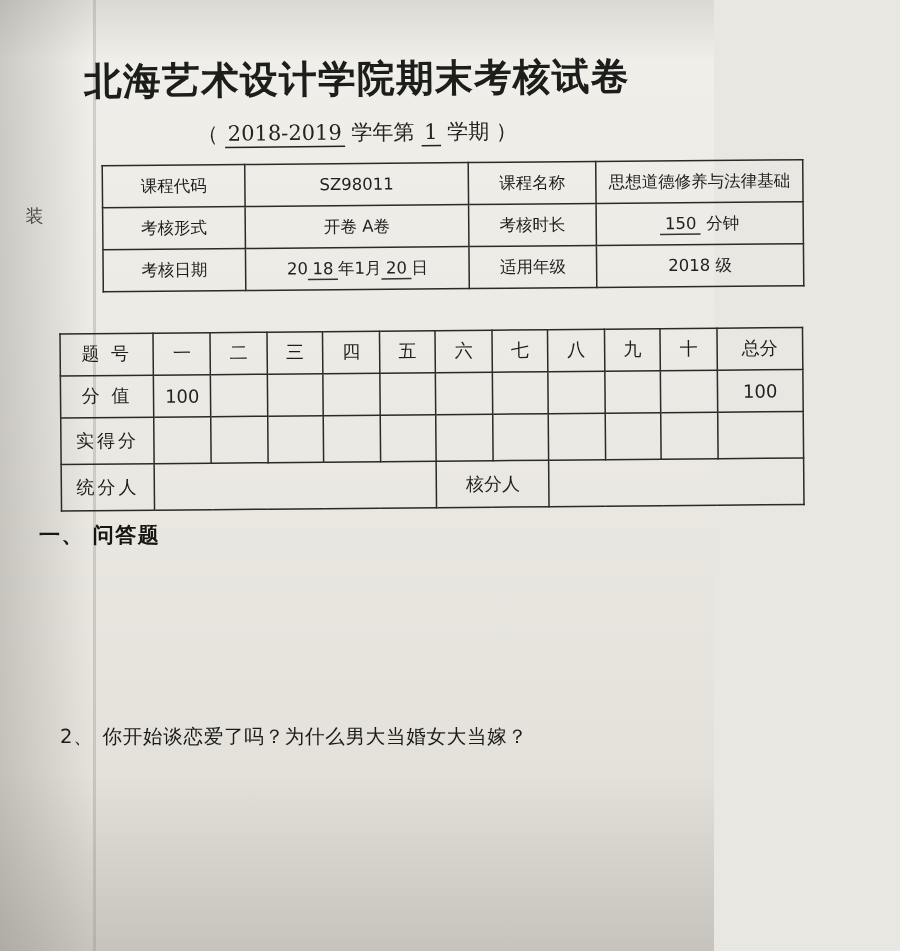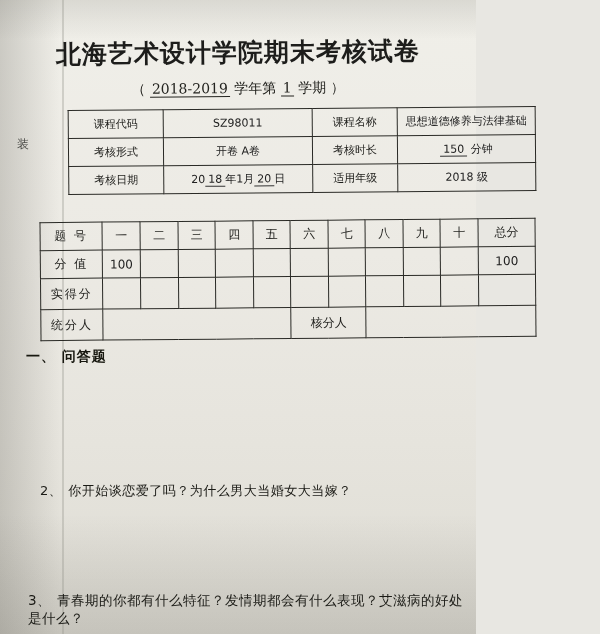--- a/index.html
+++ b/index.html
@@ -263,17 +263,14 @@
   </tbody>
     </table>
 
   <div class="section-head">一、 问答题</div>
 
 
   <div class="q q2">
     <span class="qnum">2、</span><span>你开始谈恋爱了吗？为什么男大当婚女大当嫁？</span>
   </div>
 
-  <div class="q q3">
-    <span class="qnum">3、</span><span>青春期的你都有什么特征？发情期都会有什么表现？艾滋病的好处是什么？</span>
-  </div>
 
 </div>
 
 </body></html>

